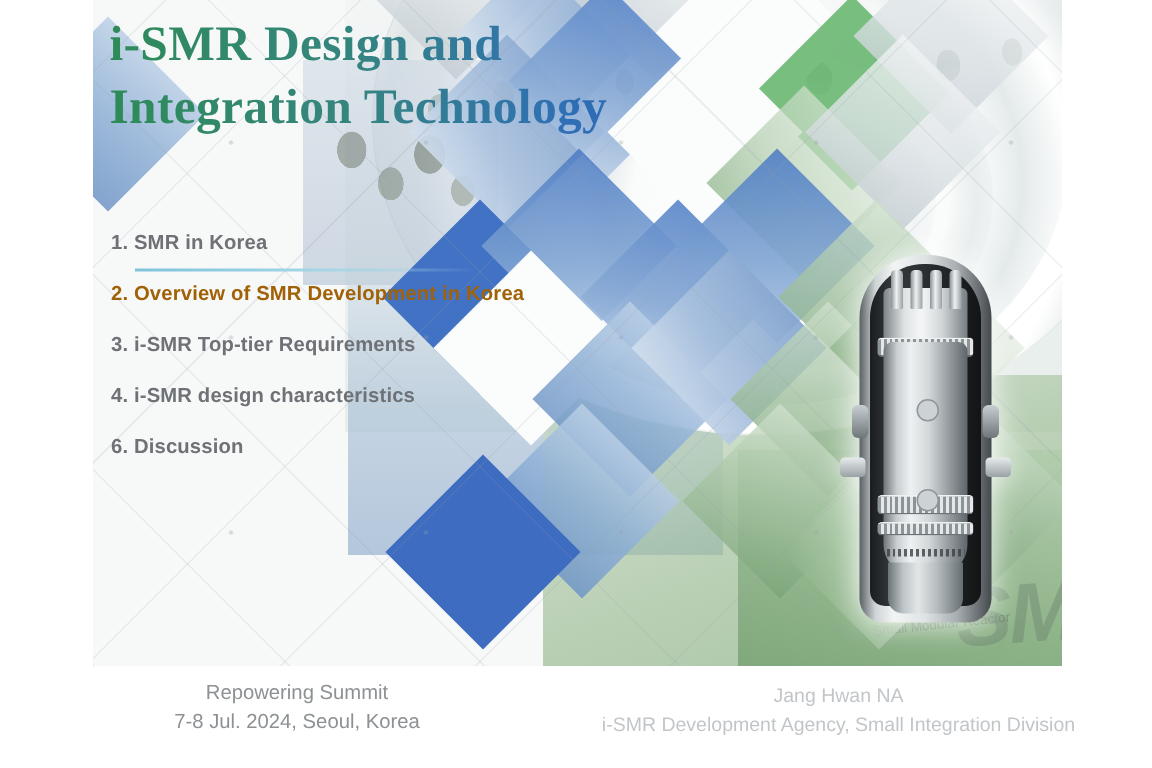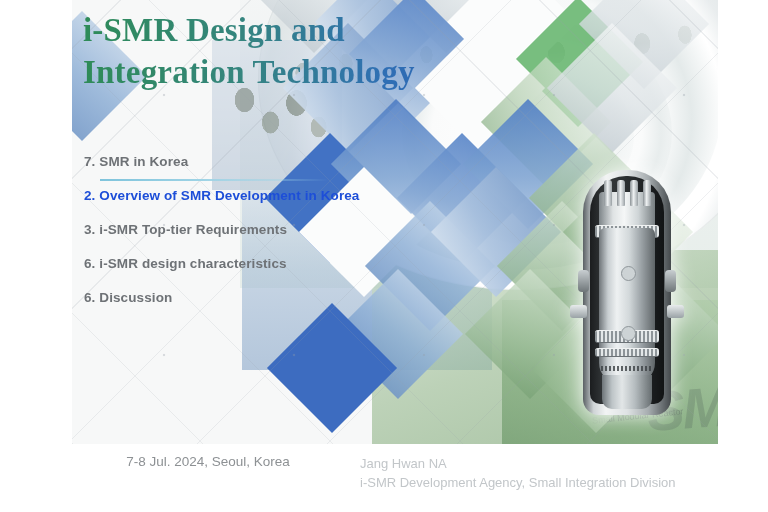--- a/index.html
+++ b/index.html
@@ -1,20 +1,20 @@
 <!DOCTYPE html>
 <html><head>
 <meta charset="utf-8">
 <style>
   html,body{margin:0;padding:0;}
   body{
     width:768px;height:512px;background:#ffffff;overflow:hidden;
     font-family:"Liberation Sans",sans-serif;
   }
-  #root{position:relative;width:684px;height:512px;margin-left:10px;}
+  #root{position:relative;width:684px;height:512px;}
 
   
   .slide{
     position:absolute;left:62px;top:0;width:646px;height:444px;
     background:#f7f8f8;overflow:hidden;
   }
 
   
   .lattice{
     position:absolute;inset:0;
@@ -214,34 +214,34 @@
     -webkit-text-fill-color:transparent;color:#2f6fb5;
     letter-spacing:.2px;
   }
 
   
   .agenda{position:absolute;left:12px;top:154px;width:420px;}
   .agenda-item{
     font-size:13.5px;font-weight:700;color:#6e7276;
     margin-bottom:19px;letter-spacing:.1px;white-space:nowrap;
   }
-  .agenda-item.faded{color:#1d4ed8;}
+  .agenda-item.faded{color:#a16207;}
   .agenda-underline{
     position:absolute;left:16px;top:25px;width:228px;height:2px;
     background:linear-gradient(90deg,#7fc4dc 0%,#9ed3e5 45%,rgba(190,225,237,0) 100%);
   }
   .agenda-item-wrap{position:relative;}
 
   
   .footer-left{
     position:absolute;left:78px;top:452px;width:240px;text-align:center;
     font-size:13.5px;color:#8d9194;line-height:1.42;
   }
   .footer-right{
-    position:absolute;left:350px;top:455px;width:418px;text-align:left;
+    position:absolute;left:350px;top:455px;width:418px;text-align:center;
     font-size:13px;color:#c2c6c9;line-height:1.45;
   }
 </style>
 </head>
 <body>
 
 <div id="root">
 
   <div class="slide">
 
@@ -321,32 +321,33 @@
       <div class="skirt"></div>
     </div>
 
     <div class="title">
       <div>i-SMR Design and</div>
       <div>Integration Technology</div>
     </div>
 
     <div class="agenda">
       <div class="agenda-item-wrap">
-        <div class="agenda-item">7. SMR in Korea</div>
+        <div class="agenda-item">1. SMR in Korea</div>
         <div class="agenda-underline"></div>
       </div>
       <div class="agenda-item faded">2. Overview of SMR Development in Korea</div>
       <div class="agenda-item">3. i-SMR Top-tier Requirements</div>
-      <div class="agenda-item">6. i-SMR design characteristics</div>
+      <div class="agenda-item">4. i-SMR design characteristics</div>
       <div class="agenda-item">6. Discussion</div>
     </div>
 
   </div>
 
   <div class="footer-left">
+    <div>Repowering Summit</div>
     <div>7-8 Jul. 2024, Seoul, Korea</div>
   </div>
   <div class="footer-right">
     <div>Jang Hwan NA</div>
     <div>i-SMR Development Agency, Small Integration Division</div>
   </div>
 
 </div>
 
 </body></html>

